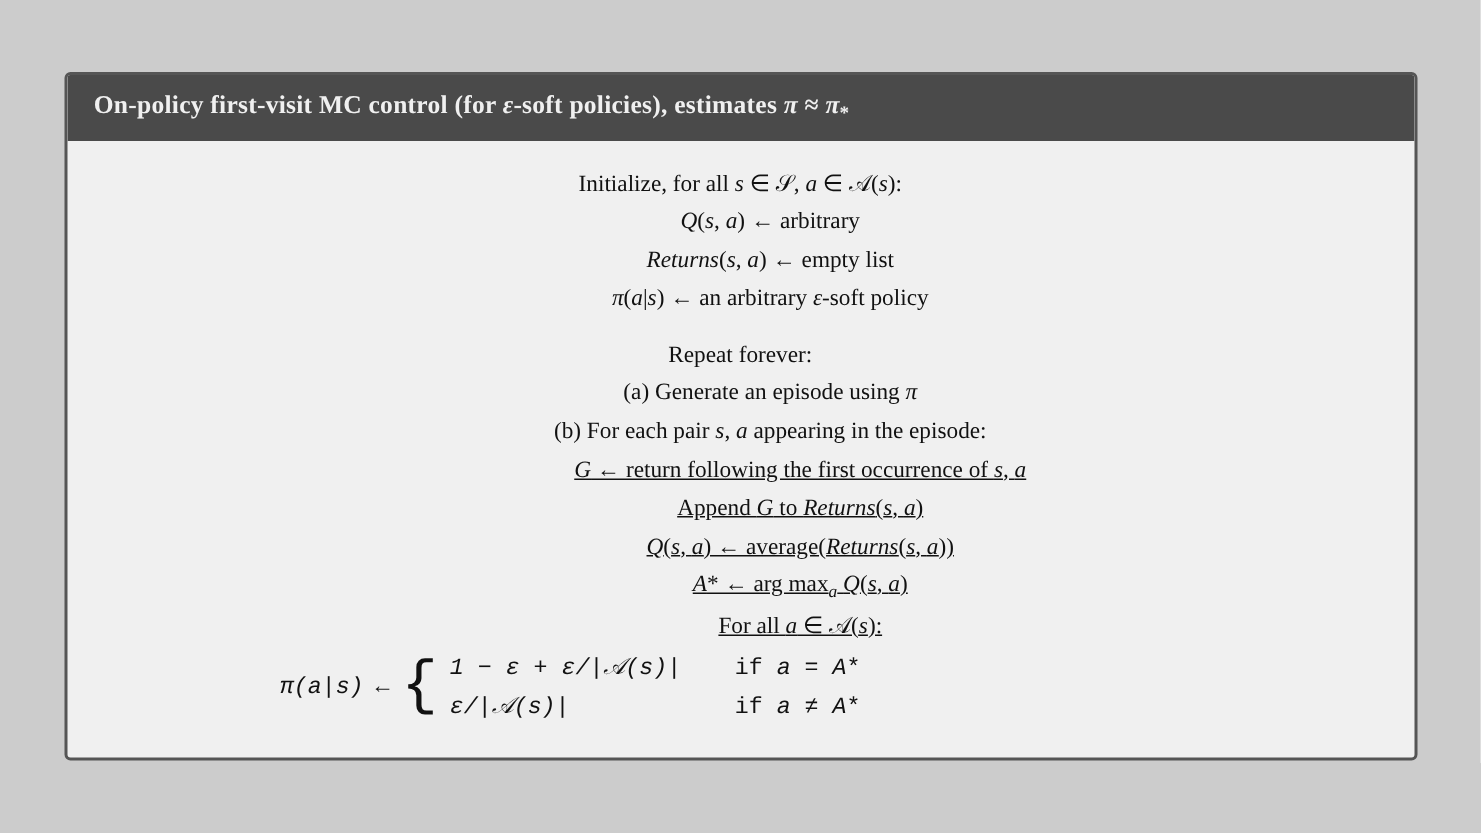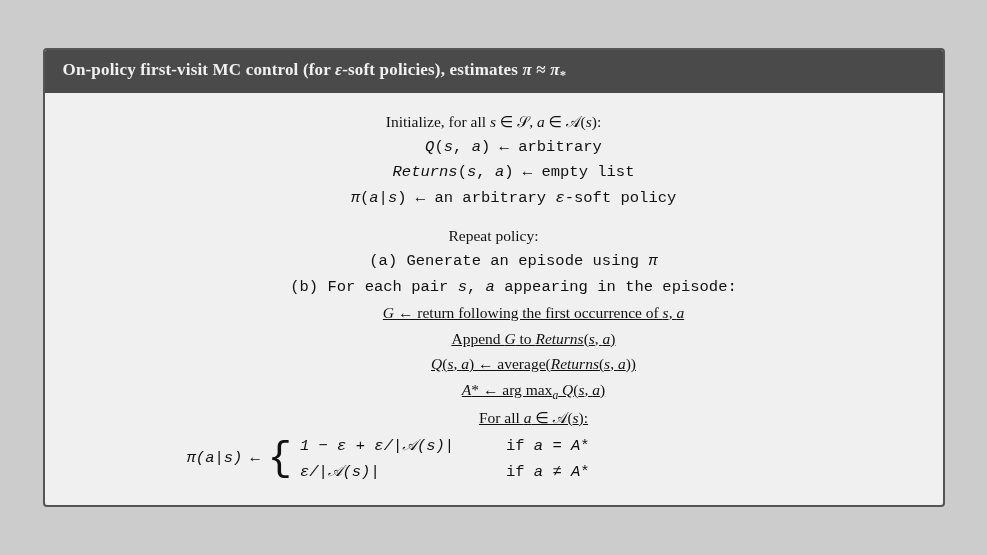--- a/index.html
+++ b/index.html
@@ -37,21 +37,20 @@
       line-height: 1.65;
     }
 
     .line {
       display: block;
       text-align: center;
     }
 
     .indent1 {
       padding-left: 40px;
-      font-family: Liberation Mono, monospace;
     }
 
     .indent2 {
       padding-left: 80px;
       text-decoration: underline;
     }
 
     .spacer {
       height: 12px;
     }
@@ -85,21 +84,20 @@
       color: #111;
     }
 
     .piecewise-cases {
       display: inline-block;
     }
 
     .piecewise-row {
       display: flex;
       align-items: center;
-      gap: 16px;
       line-height: 1.7;
     }
 
     .piecewise-expr {
       min-width: 190px;
       font-style: italic;
     }
 
     .piecewise-cond {
       font-style: normal;
@@ -134,21 +132,21 @@
       <em>Returns</em>(<em>s</em>, <em>a</em>) ← empty list
     </span>
 
     <span class="line indent1">
       <em>π</em>(<em>a</em>|<em>s</em>) ← an arbitrary <em>ε</em>-soft policy
     </span>
 
     <div class="spacer"></div>
 
     <span class="line">
-      Repeat policy:
+      Repeat forever:
     </span>
 
     <span class="line indent1">
       (a) Generate an episode using <em>π</em>
     </span>
 
     <span class="line indent1">
       (b) For each pair <em>s</em>, <em>a</em> appearing in the episode:
     </span>
 

